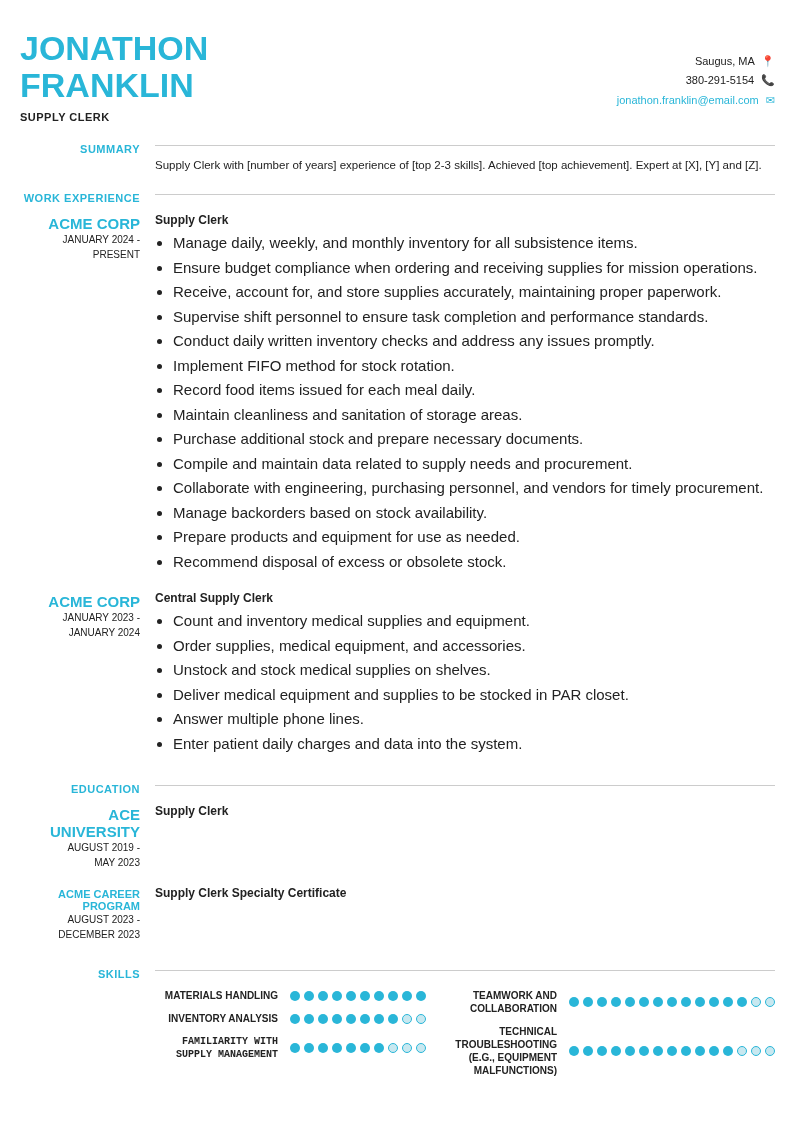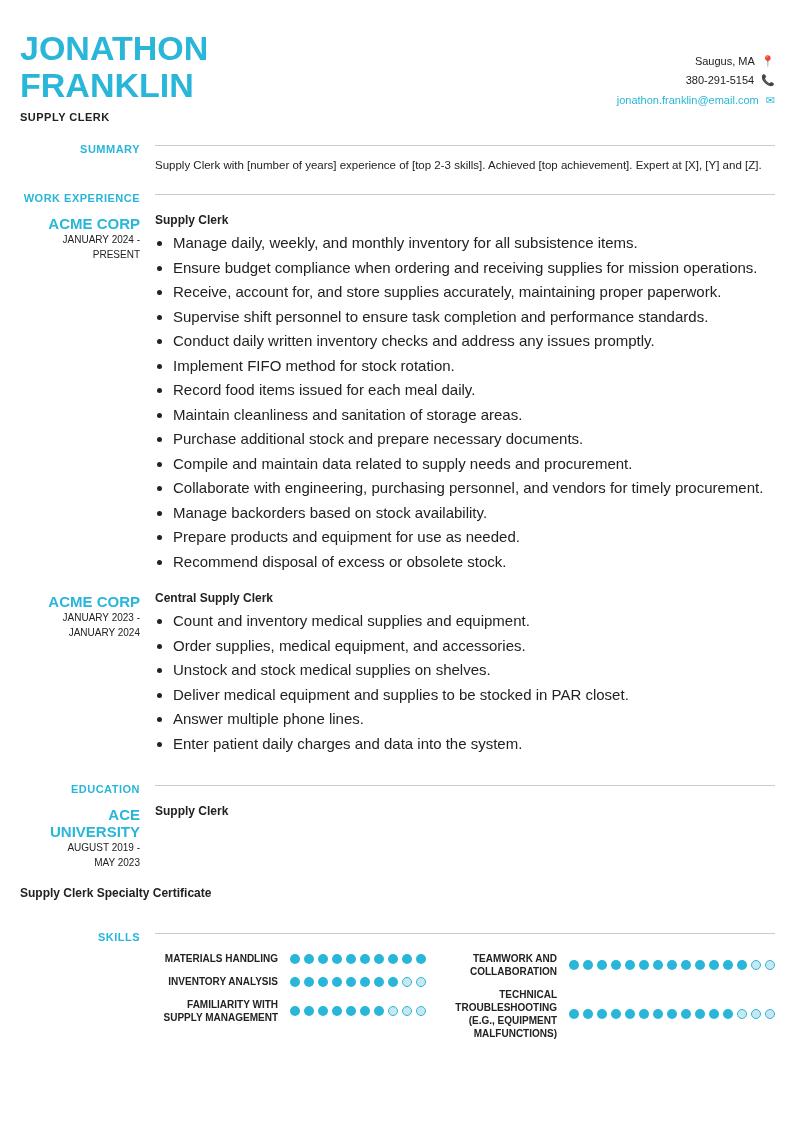--- a/index.html
+++ b/index.html
@@ -267,20 +267,24 @@
         <div class="date-label">AUGUST 2019 -<br>MAY 2023</div>
       </div>
       <div class="two-col-right">
         <div class="job-title">Supply Clerk</div>
       </div>
     </div>
 
     <div class="spacer-sm"></div>
 
     <div class="two-col-section">
+      <div class="two-col-left">
+        <div class="org-label" style="text-align:right; padding-right:15px; color:#29b6d8; font-size:11px; font-weight:700;">ACME CAREER<br>PROGRAM</div>
+        <div class="date-label">AUGUST 2023 -<br>DECEMBER 2023</div>
+      </div>
       <div class="two-col-right">
         <div class="job-title">Supply Clerk Specialty Certificate</div>
       </div>
     </div>
 
     <div class="spacer"></div>
 
     <div class="two-col-section">
       <div class="two-col-left">
         <div class="section-label">SKILLS</div>
@@ -323,21 +327,21 @@
                 <span class="dot filled"></span>
                 <span class="dot filled"></span>
                 <span class="dot filled"></span>
                 <span class="dot filled"></span>
                 <span class="dot empty"></span>
                 <span class="dot empty"></span>
               </div>
             </div>
 
             <div class="skill-row">
-              <div class="skill-name" style="text-align:right; padding-right:12px; font-size:10px; font-weight:700; text-transform:uppercase; line-height:1.3;">FAMILIARITY WITH<br>SUPPLY MANAGEMENT</div>
+              <div class="skill-name" style="text-align:right; padding-right:12px; font-size:10px; font-weight:700; text-transform:uppercase; line-height:1.3;font-family:Liberation Mono, monospace;">FAMILIARITY WITH<br>SUPPLY MANAGEMENT</div>
               <div class="skill-dots">
                 <span class="dot filled"></span>
                 <span class="dot filled"></span>
                 <span class="dot filled"></span>
                 <span class="dot filled"></span>
                 <span class="dot filled"></span>
                 <span class="dot filled"></span>
                 <span class="dot filled"></span>
                 <span class="dot empty"></span>
                 <span class="dot empty"></span>

